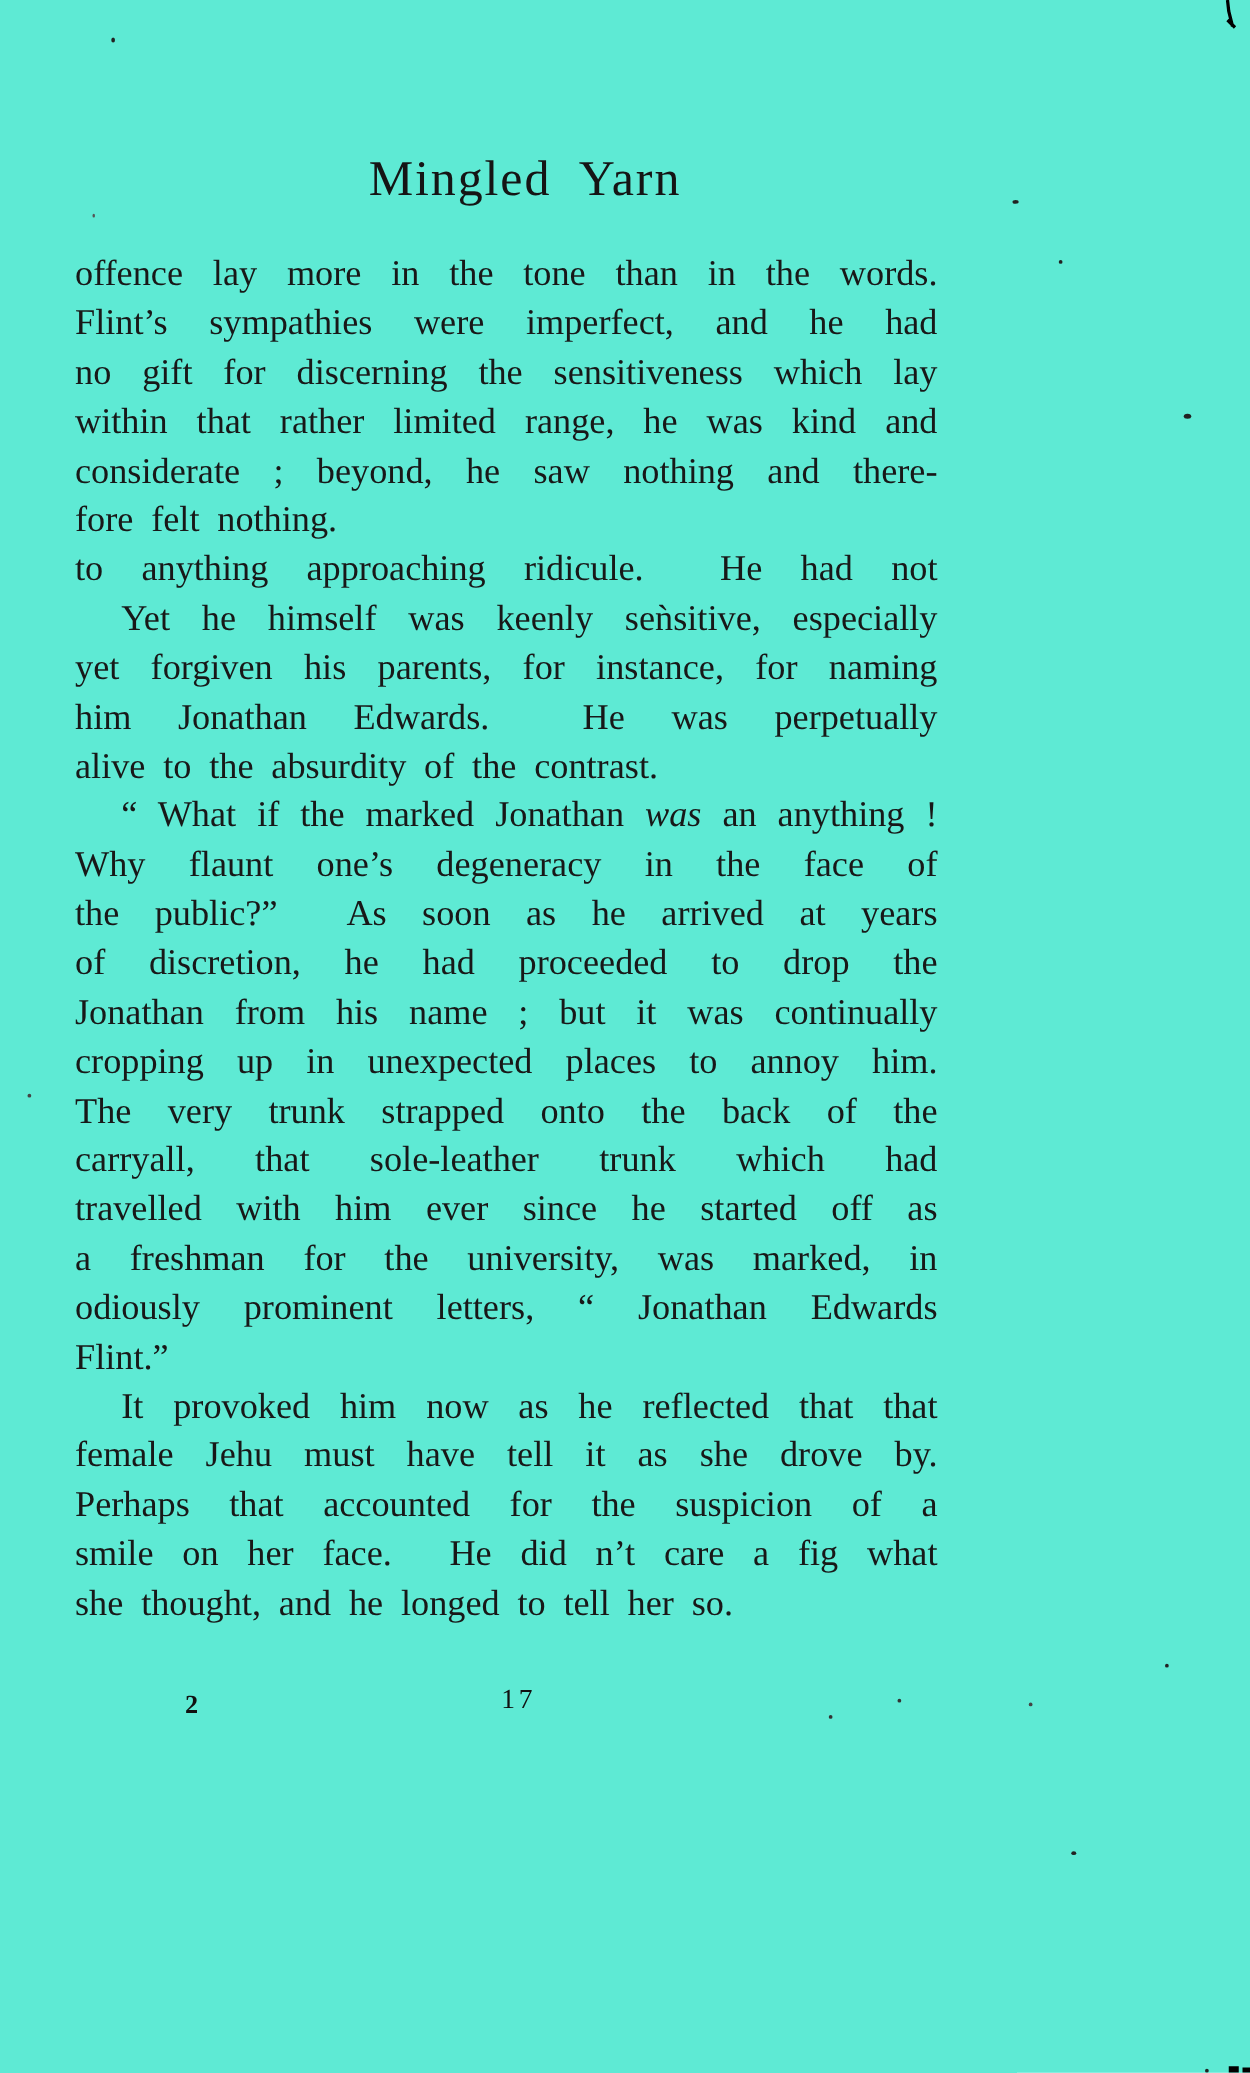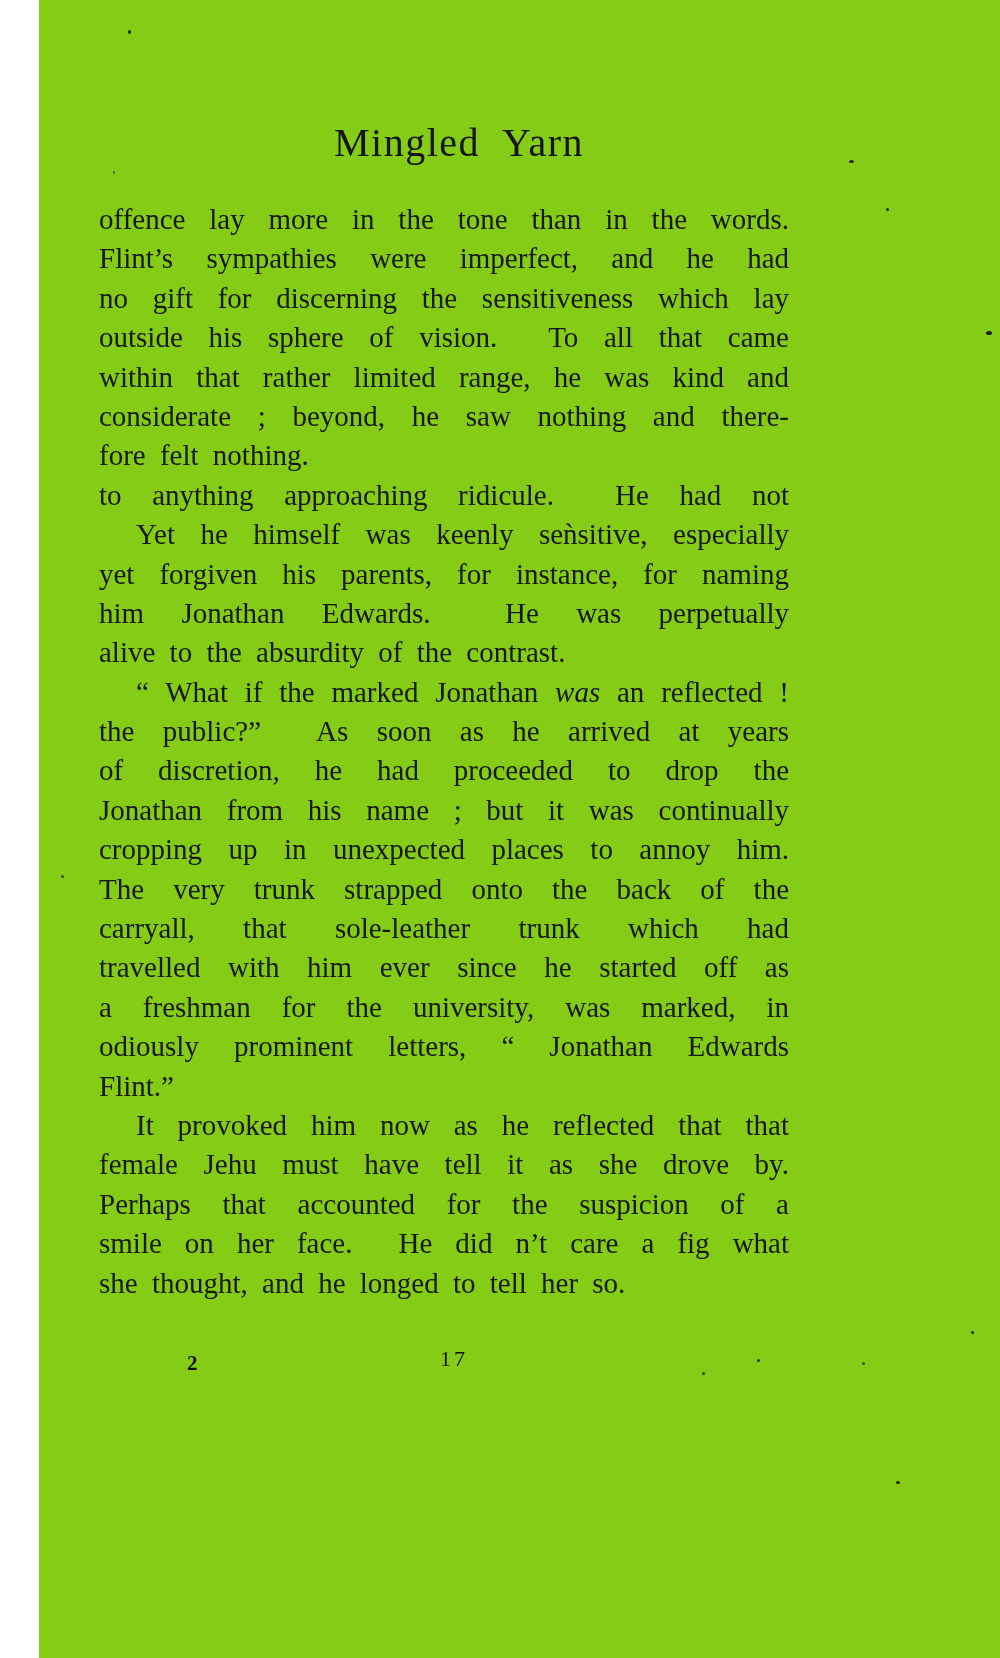--- a/index.html
+++ b/index.html
@@ -5,21 +5,21 @@
 <style>
   html, body { margin: 0; padding: 0; }
   body {
     width: 1000px; height: 1658px;
     background: #ffffff;
     font-family: "Liberation Serif", "DejaVu Serif", serif;
     color: #1b1b1b;
     position: relative;
     overflow: hidden;
   }
-  .page { position: absolute; inset: 0; background: #84cc16; margin-left: 39px; }
+  .page { position: absolute; inset: 0; background: #5eead4; }
 
   .title {
     position: absolute;
     top: 119px; left: 75px; width: 690px;
     margin: 0;
     font-size: 40px;
     font-weight: normal;
     letter-spacing: 1.5px;
     word-spacing: 12px;
     text-align: center;
@@ -64,30 +64,30 @@
 <body>
 
 <div class="page">
 
   <h1 class="title">Mingled Yarn</h1>
 
   <div class="body-text">
     <div class="line">offence lay more in the tone than in the words.</div>
     <div class="line">Flint’s sympathies were imperfect, and he had</div>
     <div class="line">no gift for discerning the sensitiveness which lay</div>
-    <div class="line">outside his sphere of vision.&nbsp; To all that came</div>
     <div class="line">within that rather limited range, he was kind and</div>
     <div class="line">considerate ; beyond, he saw nothing and there-</div>
     <div class="line plast">fore felt nothing.</div>
     <div class="line">to anything approaching ridicule.&nbsp; He had not</div>
     <div class="line indent">Yet he himself was keenly seǹsitive, especially</div>
     <div class="line">yet forgiven his parents, for instance, for naming</div>
     <div class="line">him Jonathan Edwards.&nbsp; He was perpetually</div>
     <div class="line plast">alive to the absurdity of the contrast.</div>
-    <div class="line indent"><span>“ What if the marked Jonathan </span><span class="it">was</span><span> an reflected !</span></div>
+    <div class="line indent"><span>“ What if the marked Jonathan </span><span class="it">was</span><span> an anything !</span></div>
+    <div class="line">Why flaunt one’s degeneracy in the face of</div>
     <div class="line">the public?”&nbsp; As soon as he arrived at years</div>
     <div class="line">of discretion, he had proceeded to drop the</div>
     <div class="line">Jonathan from his name ; but it was continually</div>
     <div class="line">cropping up in unexpected places to annoy him.</div>
     <div class="line">The very trunk strapped onto the back of the</div>
     <div class="line">carryall, that sole-leather trunk which had</div>
     <div class="line">travelled with him ever since he started off as</div>
     <div class="line">a freshman for the university, was marked, in</div>
     <div class="line">odiously prominent letters, “ Jonathan Edwards</div>
     <div class="line plast">Flint.”</div>

